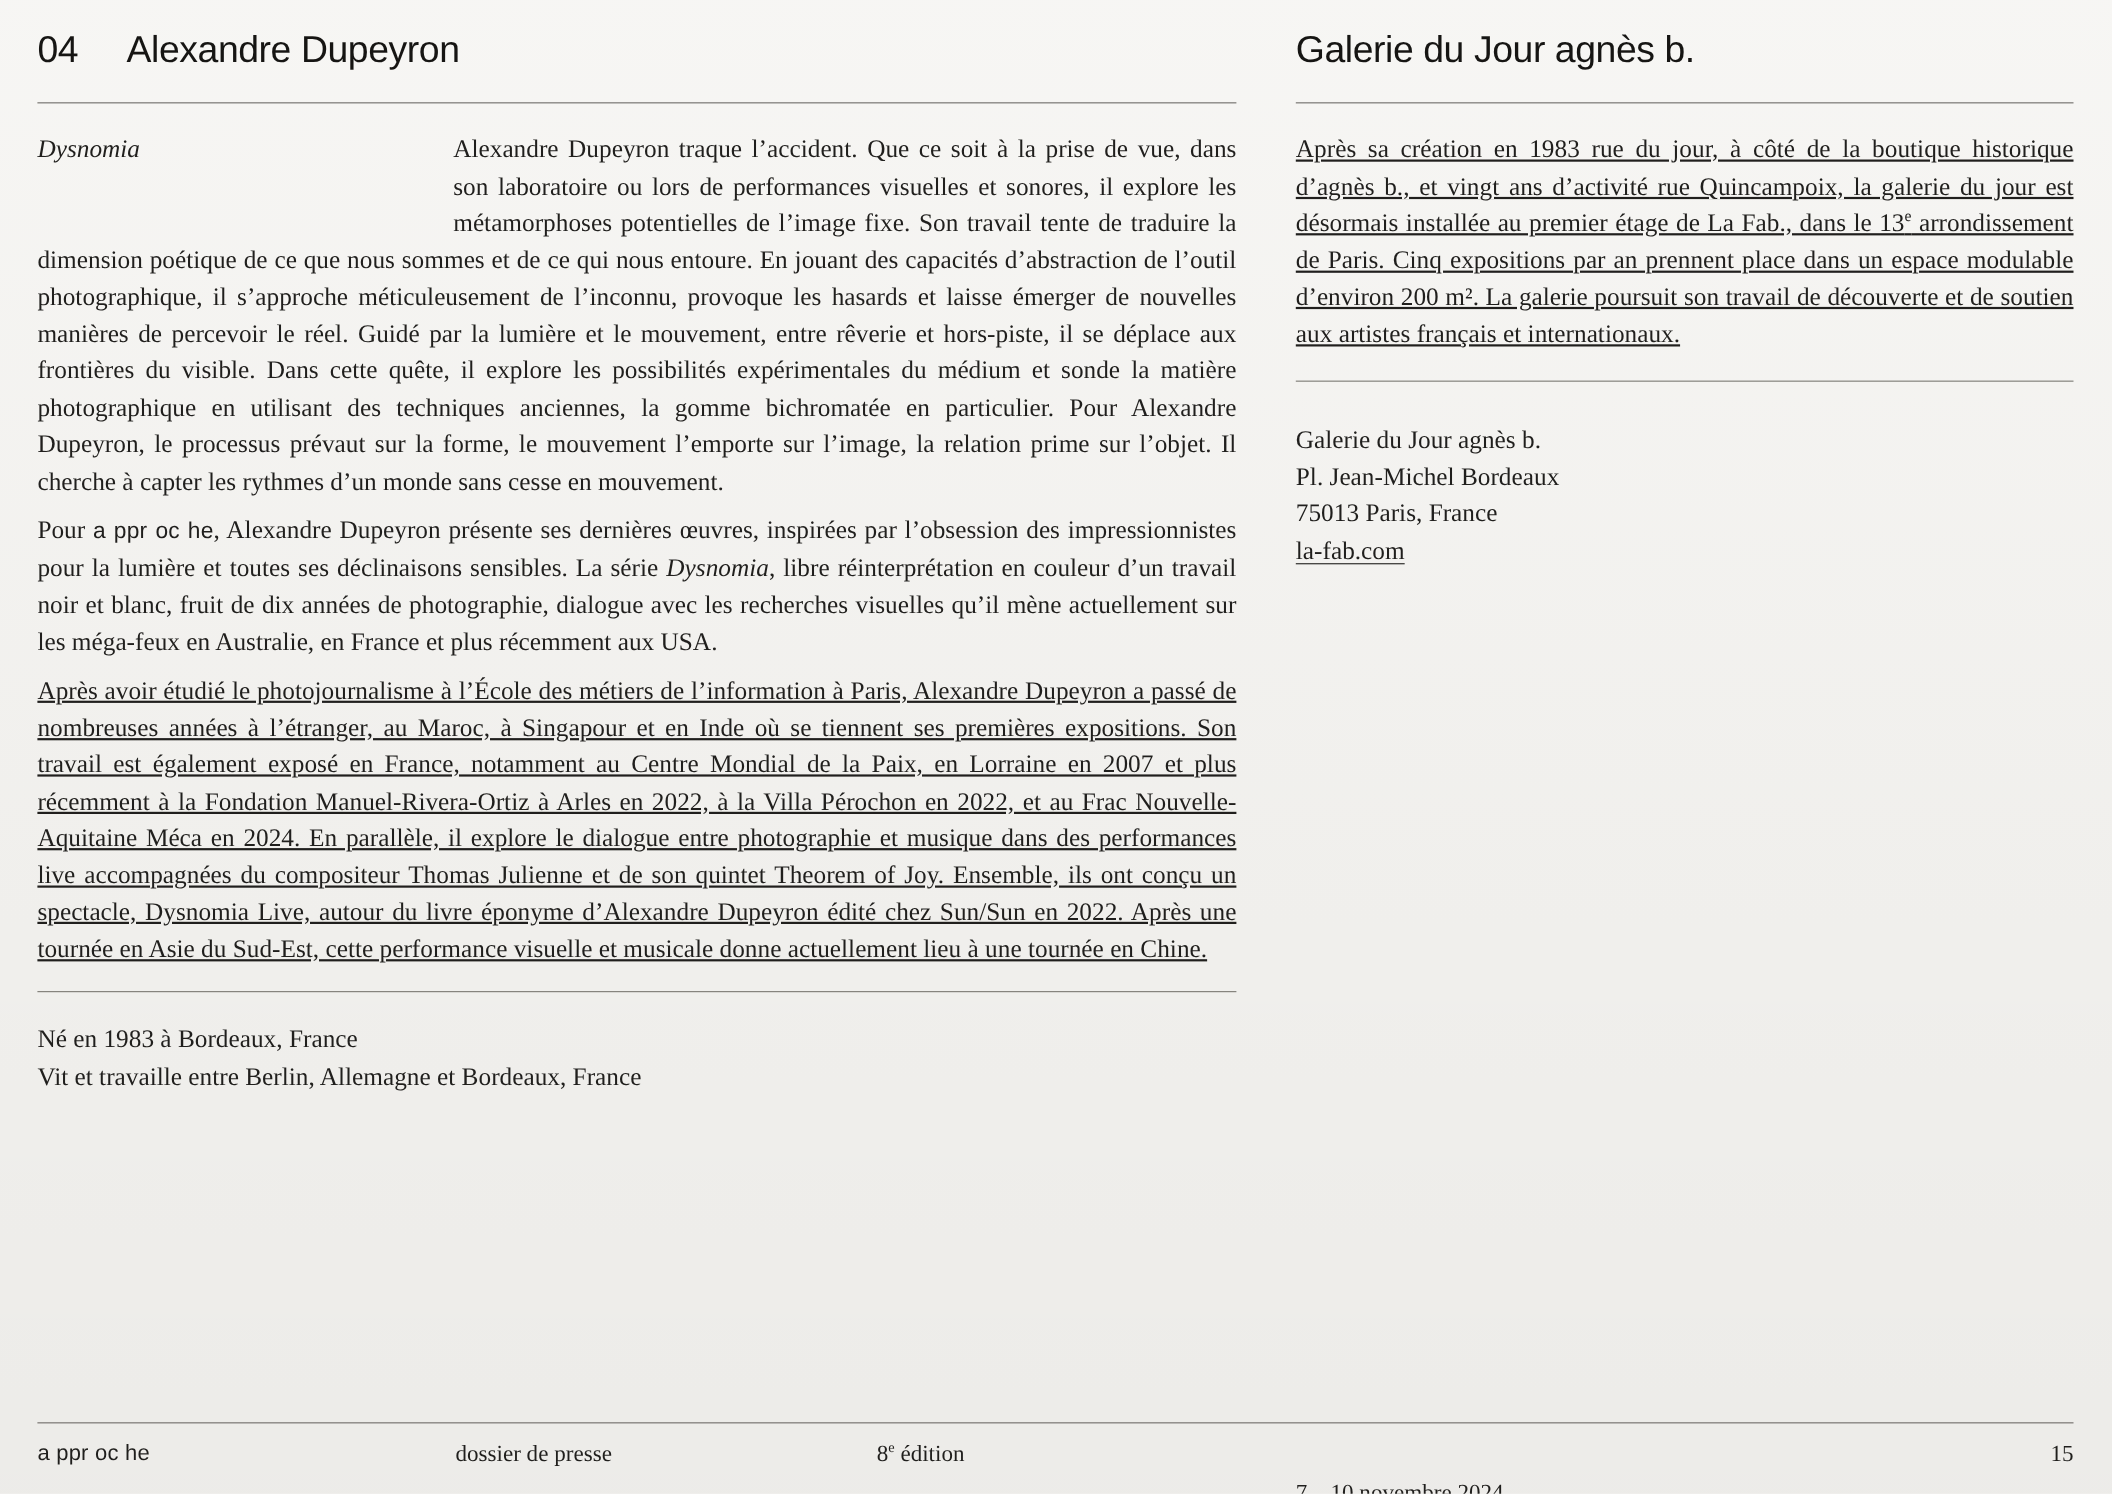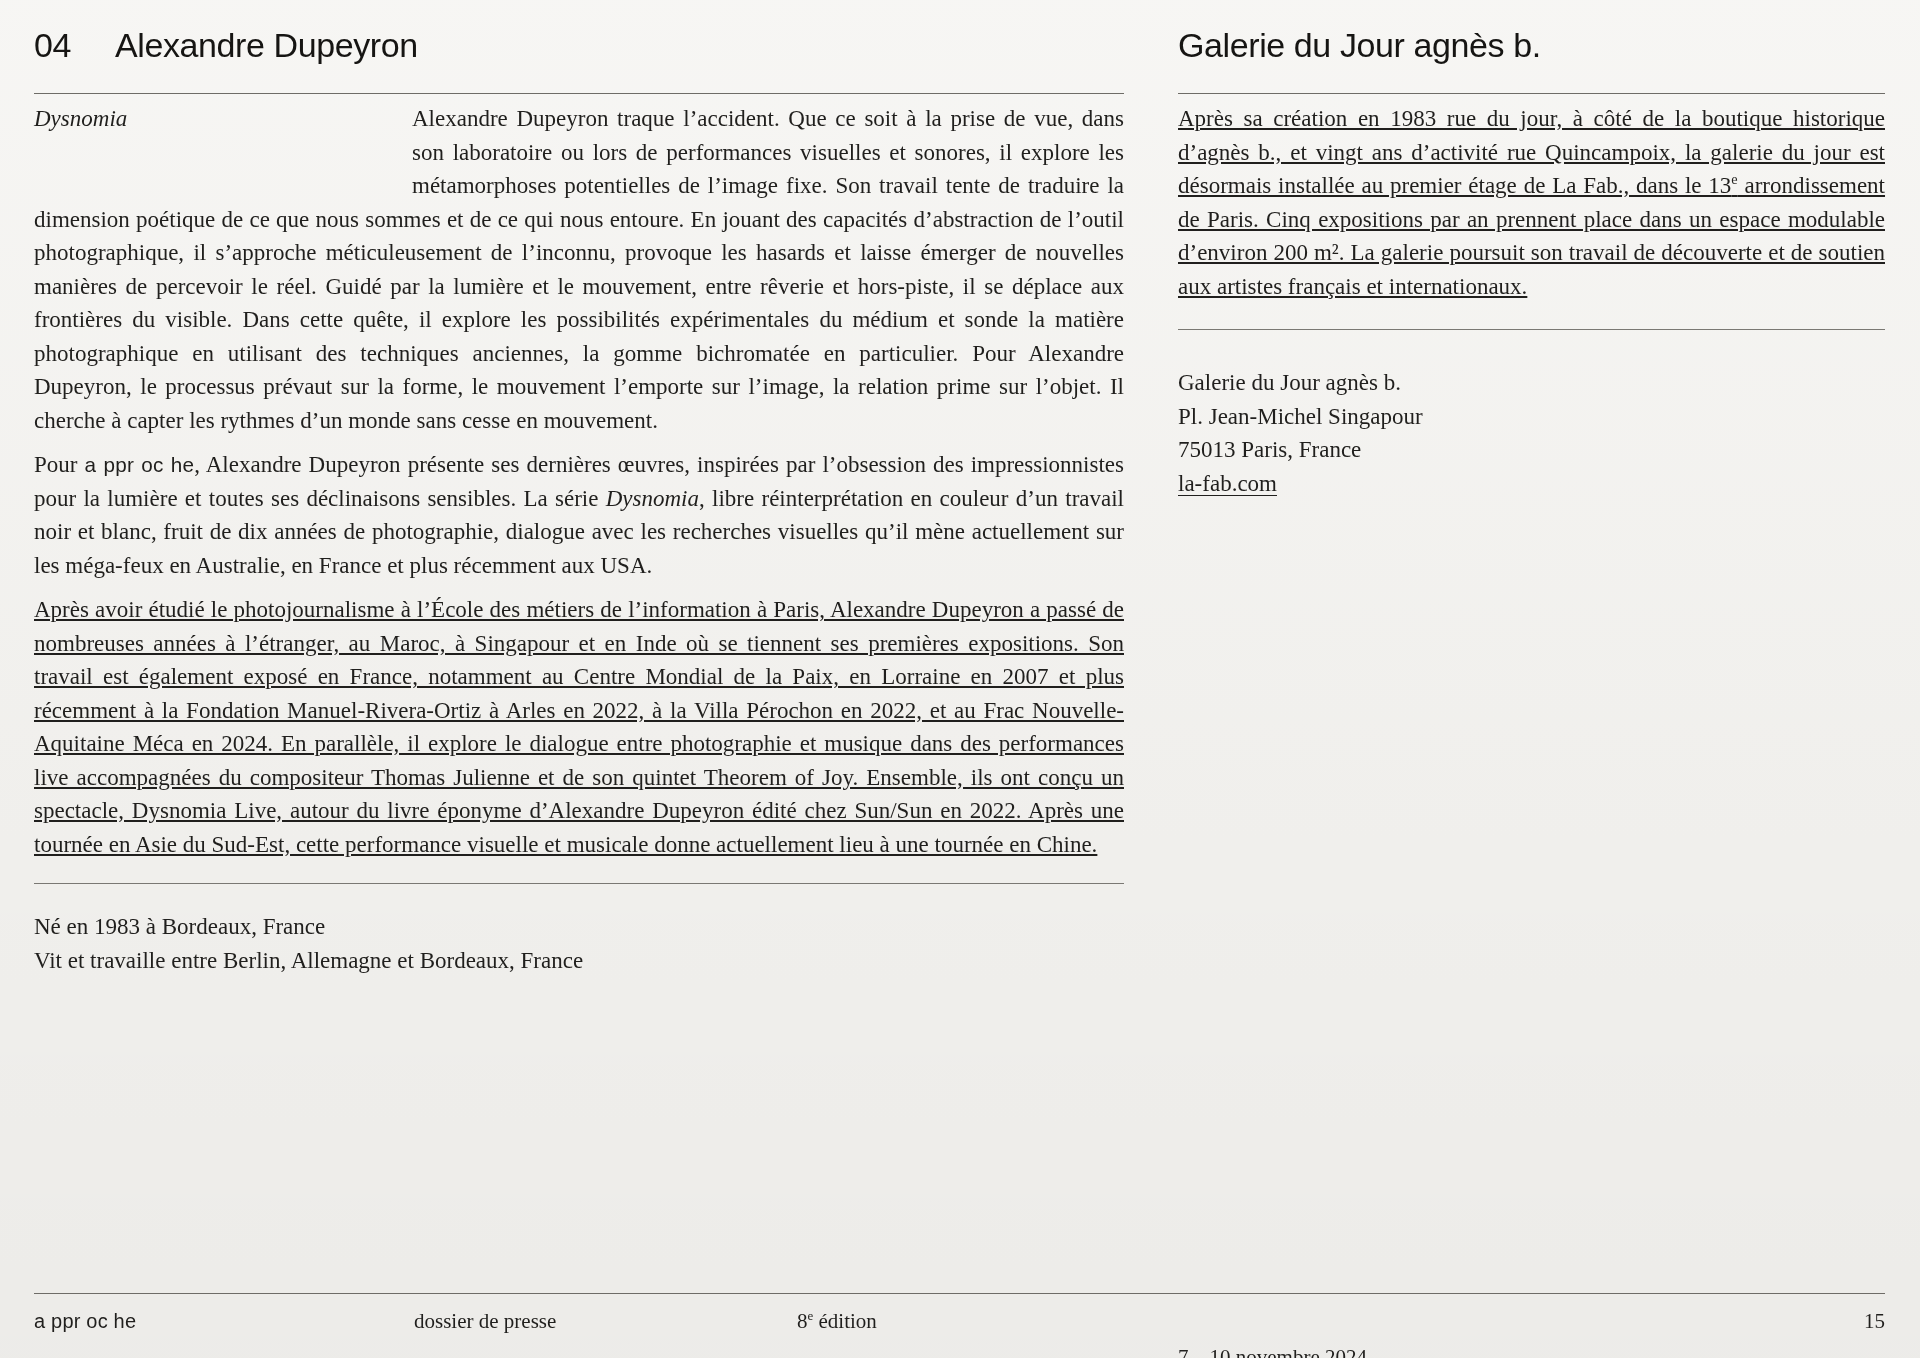--- a/index.html
+++ b/index.html
@@ -29,21 +29,21 @@
   .hdr-right{left:1178px;}
 
   .rule{position:absolute;height:1px;background:#6e6c67;}
   .rule-hdr-left{top:93px;left:34px;width:1090px;}
   .rule-hdr-right{top:93px;left:1178px;width:707px;}
 
   
   .col-left{position:absolute;left:34px;top:102px;width:1090px;}
   .col-right{position:absolute;left:1178px;top:102px;width:707px;}
 
-  .body-text{font-size:23px;line-height:33.5px;text-align:justify;hyphens:none;}
+  .body-text{font-size:23px;line-height:33.5px;text-align:justify;hyphens:none;margin-top:17px;}
   .body-text p{margin:0 0 11px 0;}
   .body-text p:last-child{margin-bottom:0;text-decoration:underline;}
 
   .series-float{
     float:left;width:378px;height:68px;
     font-style:italic;font-size:23px;line-height:33.5px;
   }
 
   .seg-brand{font-family:"Liberation Sans", sans-serif;font-size:.9em;letter-spacing:.2px;}
   .seg-italic{font-style:italic;}
@@ -96,21 +96,21 @@
     </div>
   </div>
 
   <div class="col-right">
     <div class="body-text">
       <p><span>Après sa création en 1983 rue du jour, à côté de la boutique historique d’agnès b., et vingt ans d’activité rue Quincampoix, la galerie du jour est désormais installée au premier étage de La Fab., dans le 13</span><span class="seg-sup">e</span><span> arrondissement de Paris. Cinq expositions par an prennent place dans un espace modulable d’environ 200 m². La galerie poursuit son travail de découverte et de soutien aux artistes français et internationaux.</span></p>
     </div>
     <hr class="divider">
     <div class="address">
       <div>Galerie du Jour agnès b.</div>
-      <div>Pl. Jean-Michel Singapour</div>
+      <div>Pl. Jean-Michel Bordeaux</div>
       <div>75013 Paris, France</div>
       <div><a href="#">la-fab.com</a></div>
     </div>
   </div>
 
   <div class="rule rule-footer"></div>
   <div class="footer-item footer-brand">a ppr oc he</div>
   <div class="footer-item footer-doc">dossier de presse</div>
   <div class="footer-item footer-edition"><span>8</span><span class="seg-sup">e</span><span> édition</span></div>
   <div class="footer-item footer-dates">7 – 10 novembre 2024</div>

